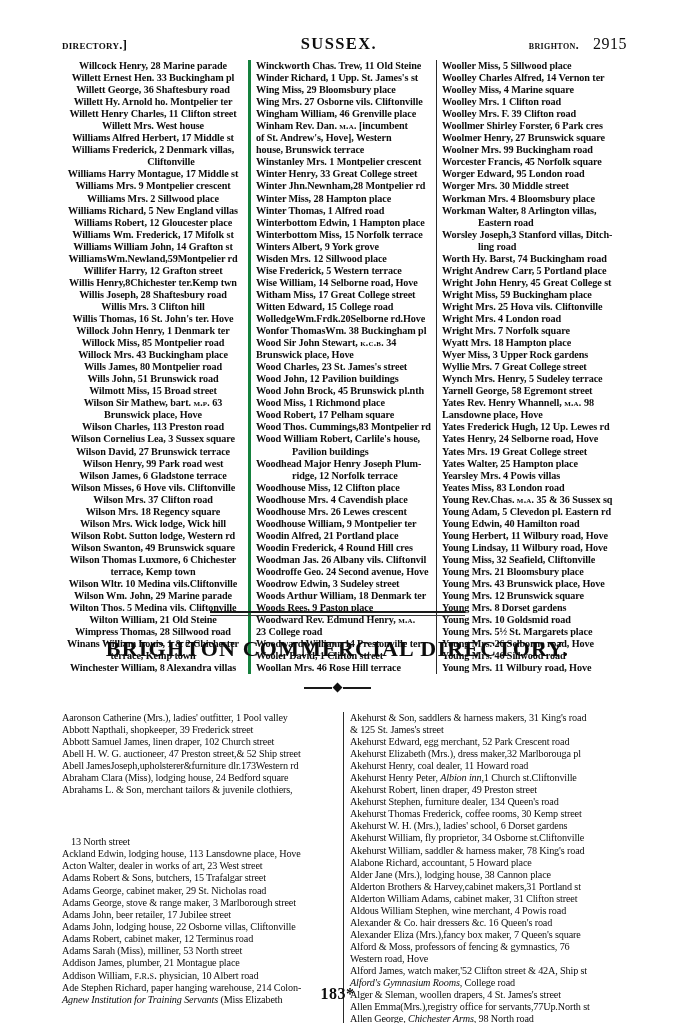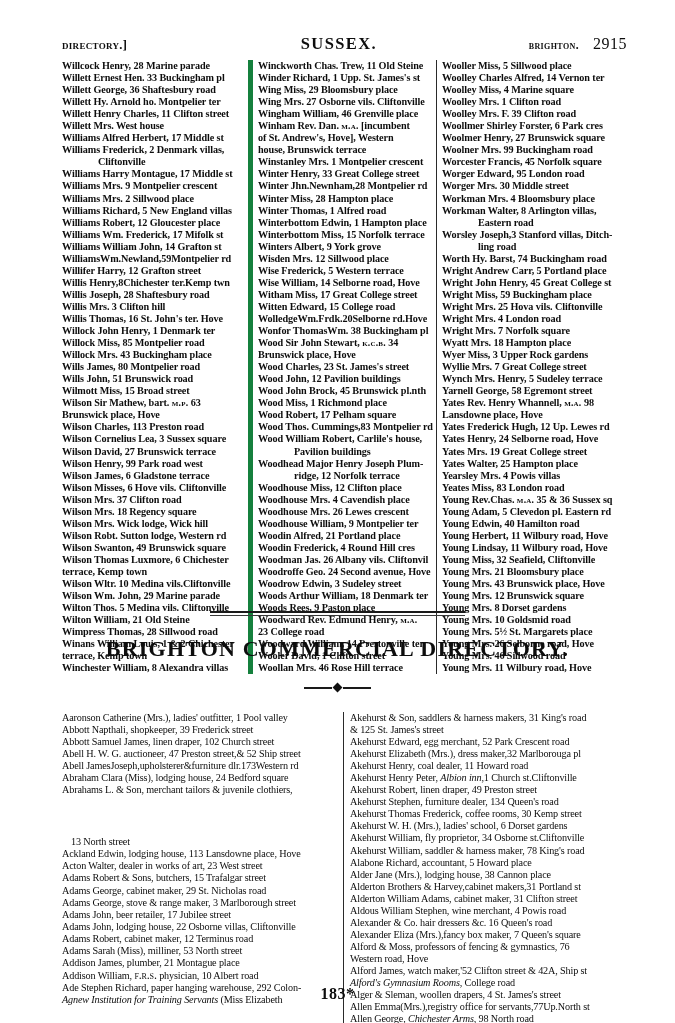--- a/index.html
+++ b/index.html
@@ -70,22 +70,22 @@
     position: absolute;
     top: 60px;
     left: 62px;
     width: 560px;
     display: flex;
     align-items: flex-start;
   }
   .col {
     box-sizing: border-box;
   }
-  .col-1 { width: 186px; padding-right: 4px; }
-  .col-2 { width: 188px; padding-left: 5px; padding-right: 4px; border-left: 5px solid #15803d; }
+  .col-1 { width: 186px; padding-right: 4px; text-align: center; }
+  .col-2 { width: 188px; padding-left: 5px; padding-right: 4px; border-left: 3px solid #15803d; }
   .col-3 { width: 186px; padding-left: 5px; border-left: 1px solid #2a2a2a; }
 
   .entry {
     font-size: 10.2px;
     line-height: 12.05px;
     font-weight: bold;
     white-space: nowrap;
     overflow: visible;
     letter-spacing: -0.1px;
   }
@@ -390,21 +390,21 @@
         <div class="lentry">Acton Walter, dealer in works of art, 23 West street</div>
         <div class="lentry">Adams Robert &amp; Sons, butchers, 15 Trafalgar street</div>
         <div class="lentry">Adams George, cabinet maker, 29 St. Nicholas road</div>
         <div class="lentry">Adams George, stove &amp; range maker, 3 Marlborough street</div>
         <div class="lentry">Adams John, beer retailer, 17 Jubilee street</div>
         <div class="lentry">Adams John, lodging house, 22 Osborne villas, Cliftonville</div>
         <div class="lentry">Adams Robert, cabinet maker, 12 Terminus road</div>
         <div class="lentry">Adams Sarah (Miss), milliner, 53 North street</div>
         <div class="lentry">Addison James, plumber, 21 Montague place</div>
         <div class="lentry">Addison William, <span class="abbr">F.R.S.</span> physician, 10 Albert road</div>
-        <div class="lentry">Ade Stephen Richard, paper hanging warehouse, 292 Colon-</div>
+        <div class="lentry">Ade Stephen Richard, paper hanging warehouse, 214 Colon-</div>
         <div class="lentry"><span class="it">Agnew Institution for Training Servants</span> (Miss Elizabeth</div>
         <div class="lentry cont">nade, North street</div>
         <div class="lentry">Julyan, matron), 25 Chatham place</div>
         <div class="lentry">Agnew Edward, lodging house, 12 Hampton place</div>
         <div class="lentry">Akehurst Samuel &amp; Son, auctioneers, appraisers &amp; house</div>
         <div class="lentry">agents, 10 Prince Albert street</div>
       </div>
     <div class="lcol lcol-2">
         <div class="lentry">Akehurst &amp; Son, saddlers &amp; harness makers, 31 King's road</div>
         <div class="lentry">&amp; 125 St. James's street</div>

